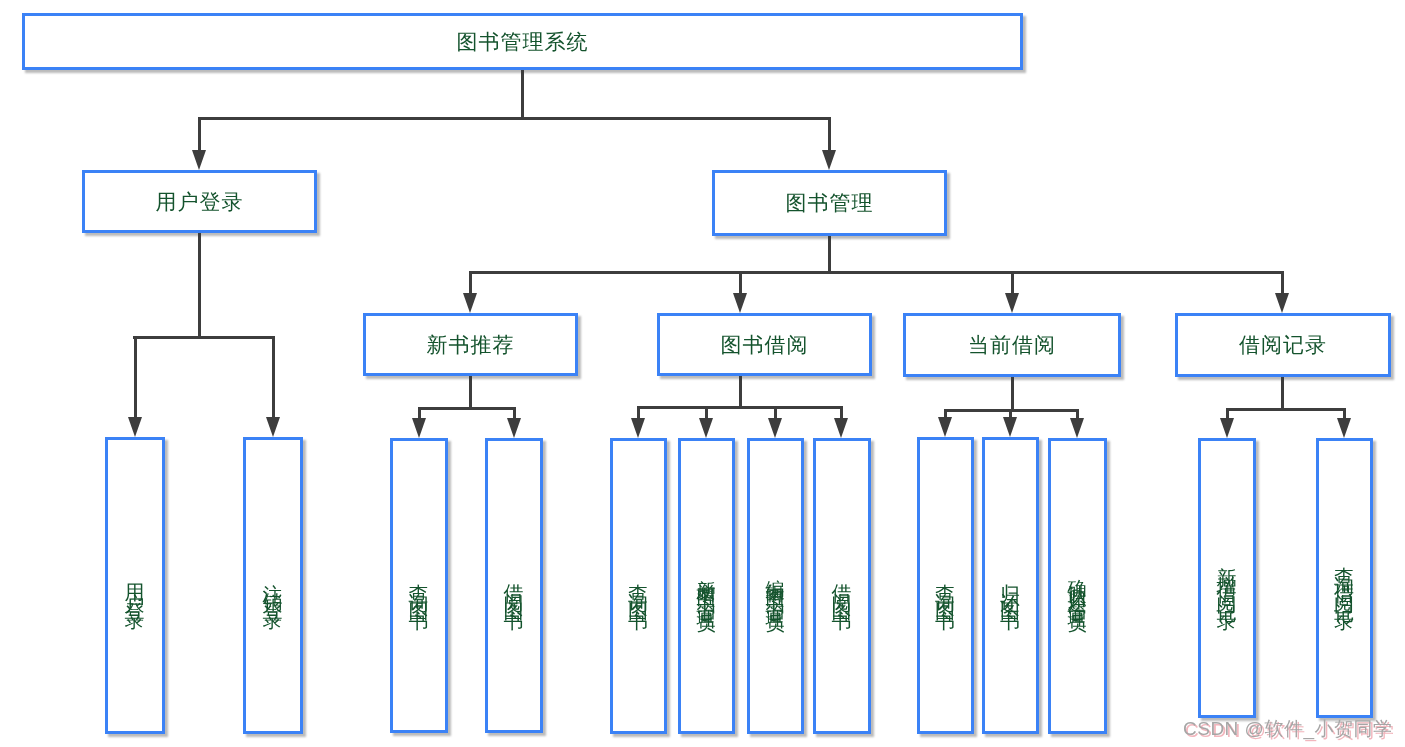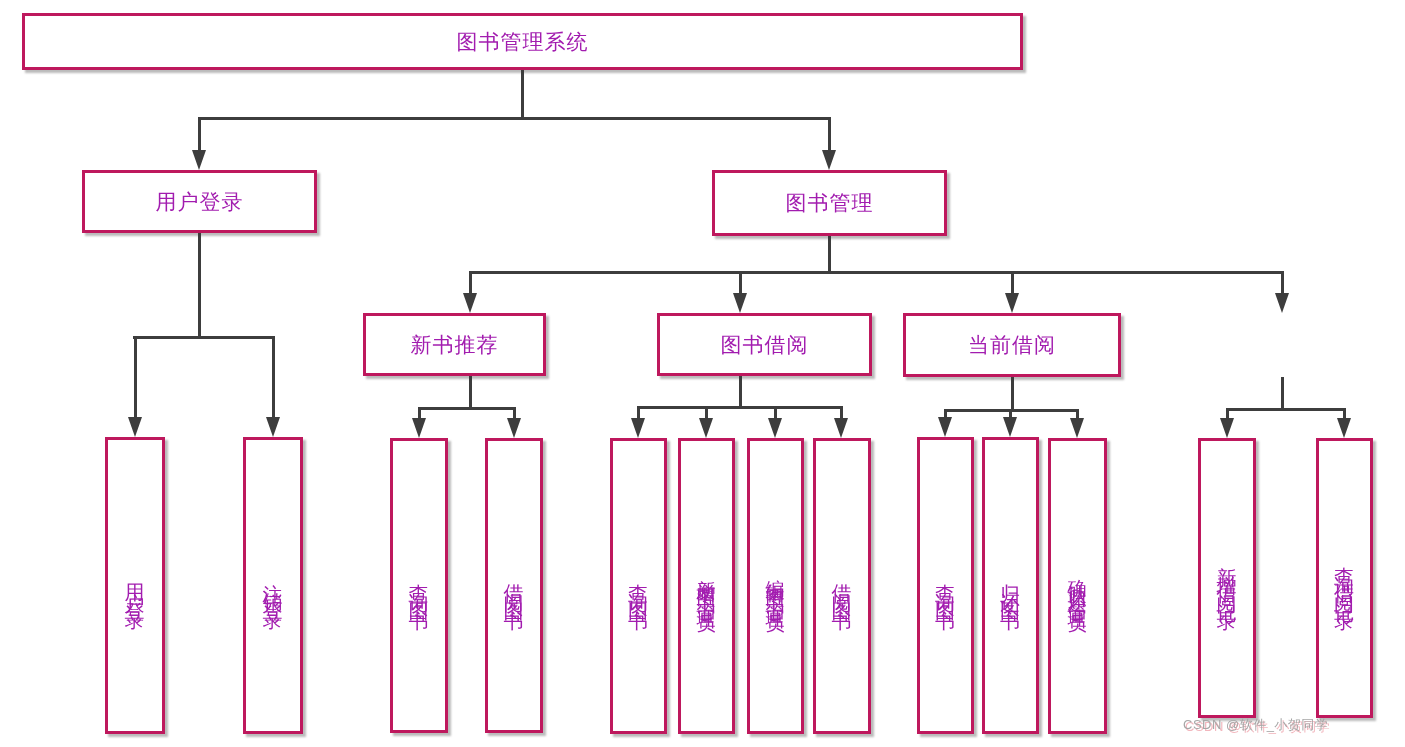--- a/index.html
+++ b/index.html
@@ -6,27 +6,27 @@
   #canvas{
     position:relative;
     width:1405px;height:747px;
     background:#ffffff;
     font-family:"Liberation Sans","DejaVu Sans",sans-serif;
     overflow:hidden;
   }
   .box{
     position:absolute;
     background:#ffffff;
-    border:3px solid #be185d;
+    border:3px solid #3b82f6;
     box-shadow:3px 3px 2px rgba(60,60,60,0.35);
     box-sizing:border-box;
     display:flex;
     align-items:center;
     justify-content:center;
-    color:#a21caf;
+    color:#14532d;
     text-align:center;
   }
   .h{font-size:21px;letter-spacing:1px;white-space:nowrap;}
   .v{
     writing-mode:vertical-rl;
     text-orientation:mixed;
     font-size:20px;
     letter-spacing:9px;
     line-height:1;
   }
@@ -35,21 +35,21 @@
   .hl{position:absolute;height:3px;background:#3d3d3d;}
   .arrow{
     position:absolute;width:0;height:0;
     border-left:7px solid transparent;
     border-right:7px solid transparent;
     border-top:20px solid #3d3d3d;
   }
   .watermark{
     position:absolute;
     left:1183px;top:716px;
-    font-size:13px;
+    font-size:19px;
     color:#a6a6a6;
     text-shadow:2px 2px 0 #f2b6bd;
     white-space:nowrap;
     letter-spacing:0.5px;
   }
 </style>
 </head>
 <body>
 
 <div id="canvas">
@@ -111,23 +111,24 @@
   <div class="vl" style="left:1226px;top:408px;height:11px;"></div>
   <div class="vl" style="left:1343px;top:408px;height:11px;"></div>
   <div class="arrow" style="left:1220px;top:418px;"></div>
   <div class="arrow" style="left:1337px;top:418px;"></div>
 
   <div class="box h" style="left:22px;top:13px;width:1001px;height:57px;">图书管理系统</div>
 
   <div class="box h" style="left:82px;top:170px;width:235px;height:63px;">用户登录</div>
   <div class="box h" style="left:712px;top:170px;width:235px;height:66px;">图书管理</div>
 
-  <div class="box h" style="left:363px;top:313px;width:183px;height:63px;">新书推荐</div>
+  <div class="box h" style="left:363px;top:313px;width:215px;height:63px;">新书推荐</div>
   <div class="box h" style="left:633px;top:313px;width:215px;height:63px;margin-left:24px;">图书借阅</div>
   <div class="box h" style="left:903px;top:313px;width:218px;height:64px;">当前借阅</div>
+  <div class="box h" style="left:1175px;top:313px;width:216px;height:64px;">借阅记录</div>
 
   <div class="box v" style="left:105px;top:437px;width:60px;height:297px;">用户登录</div>
   <div class="box v" style="left:243px;top:437px;width:60px;height:297px;">注销登录</div>
 
   <div class="box v" style="left:390px;top:438px;width:58px;height:295px;">查询图书</div>
   <div class="box v" style="left:485px;top:438px;width:58px;height:295px;">借阅图书</div>
 
   <div class="box v" style="left:610px;top:438px;width:57px;height:296px;">查询图书</div>
   <div class="box v long" style="left:678px;top:438px;width:57px;height:296px;">新增图书（管理员）</div>
   <div class="box v long" style="left:747px;top:438px;width:57px;height:296px;">编辑图书（管理员）</div>

